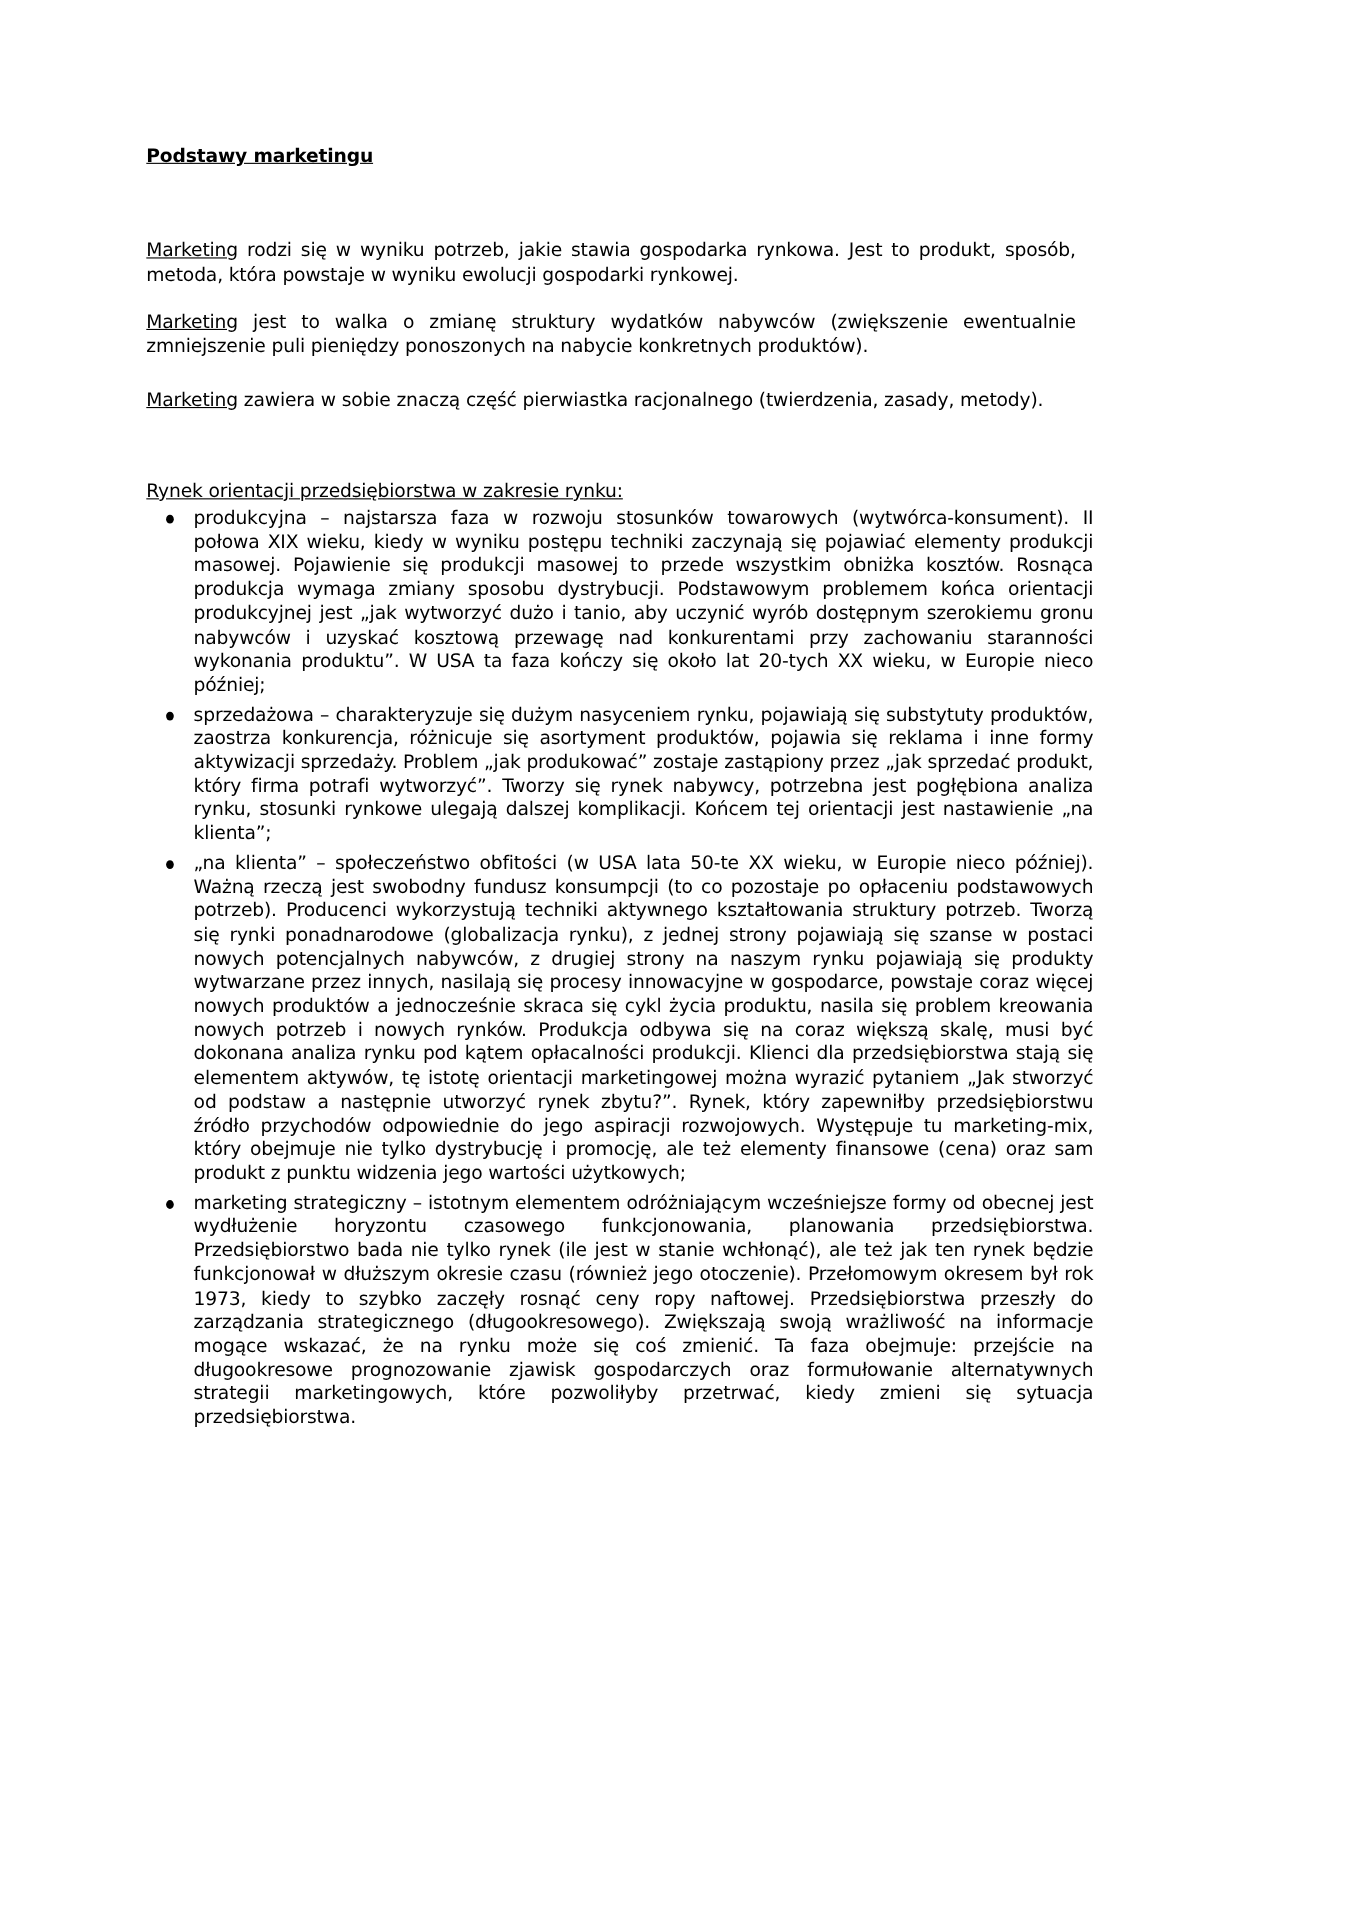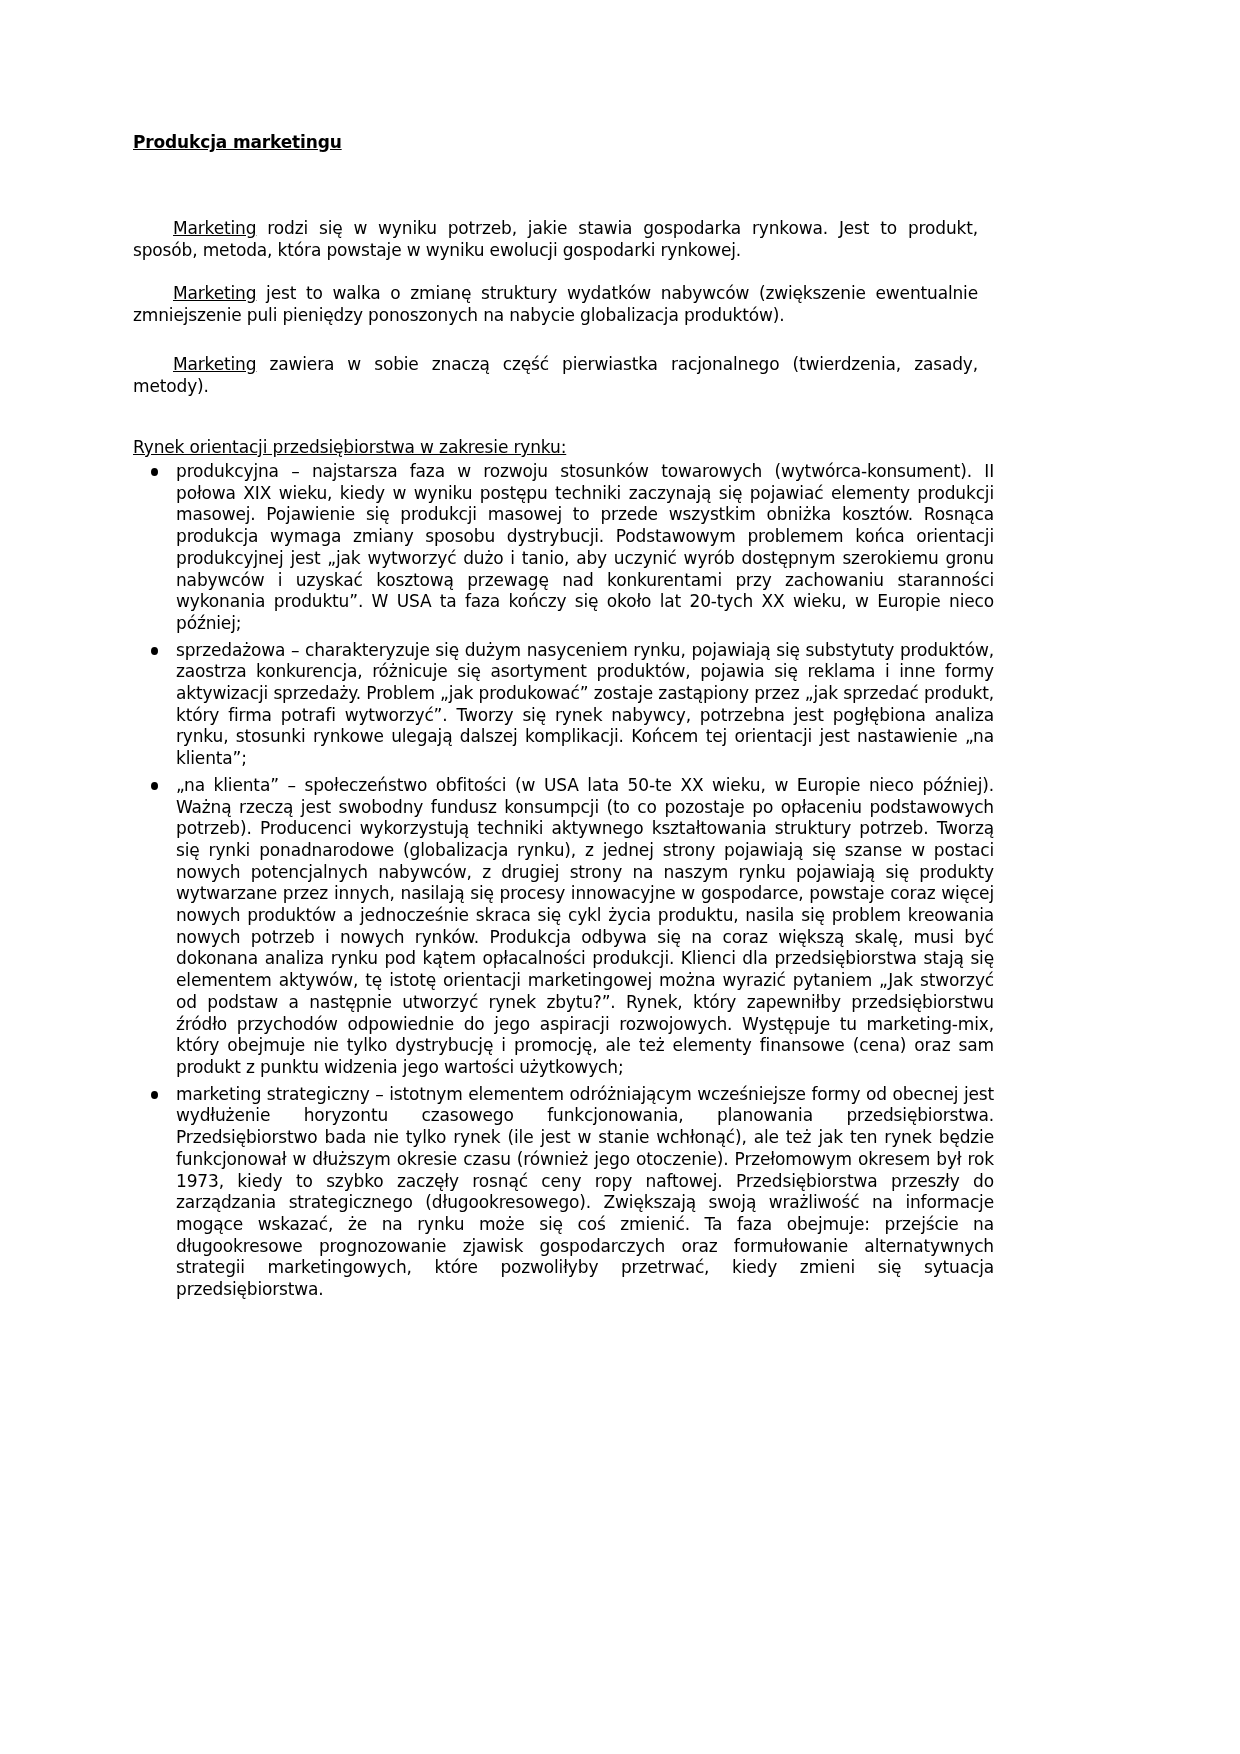--- a/index.html
+++ b/index.html
@@ -9,45 +9,45 @@
     font-family: "DejaVu Sans", sans-serif; font-size: 17px; line-height: 21.7px;
     color: #000; letter-spacing: -0.15px;
   }
   .title {
     position: absolute; top: 132px; left: 0;
     font-weight: bold; text-decoration: underline; font-size: 17px; margin: 0;
   }
   .para {
     position: absolute; left: 0; width: 845px; text-align: justify; margin: 0;
   }
-  .para .kw { text-decoration: underline; margin-left: 40px; }
+  .para .kw { text-decoration: underline; }
   .section-head {
     position: absolute; left: 0; top: 437px; text-decoration: underline; margin: 0;
   }
   ul.phases {
     position: absolute; left: 16px; top: 461px; width: 845px;
     list-style: none; margin: 0; padding: 0;
   }
   ul.phases li {
     position: relative; padding-left: 27px; text-align: justify; margin-bottom: 5px;
   }
   ul.phases li .bullet {
     position: absolute; left: 2px; top: 7px; width: 7px; height: 8px;
     border-radius: 50%; background: #000;
   }
 </style>
 </head>
 <body>
 
 <div class="page">
-  <h1 class="title">Produkcja marketingu</h1>
+  <h1 class="title">Podstawy marketingu</h1>
 
   <p class="para" style="top:218px"><span class="kw">Marketing</span><span> rodzi się w wyniku potrzeb, jakie stawia gospodarka rynkowa. Jest to produkt, sposób, metoda, która powstaje w wyniku ewolucji gospodarki rynkowej.</span></p>
 
-  <p class="para" style="top:283px"><span class="kw">Marketing</span><span> jest to walka o zmianę struktury wydatków nabywców (zwiększenie ewentualnie zmniejszenie puli pieniędzy ponoszonych na nabycie globalizacja produktów).</span></p>
+  <p class="para" style="top:283px"><span class="kw">Marketing</span><span> jest to walka o zmianę struktury wydatków nabywców (zwiększenie ewentualnie zmniejszenie puli pieniędzy ponoszonych na nabycie konkretnych produktów).</span></p>
 
   <p class="para" style="top:354px"><span class="kw">Marketing</span><span> zawiera w sobie znaczą część pierwiastka racjonalnego (twierdzenia, zasady, metody).</span></p>
 
   <p class="section-head">Rynek orientacji przedsiębiorstwa w zakresie rynku:</p>
 
   <ul class="phases">
     <li>
       <span class="bullet"></span>
       <span>produkcyjna – najstarsza faza w rozwoju stosunków towarowych (wytwórca-konsument). II połowa XIX wieku, kiedy w wyniku postępu techniki zaczynają się pojawiać elementy produkcji masowej. Pojawienie się produkcji masowej to przede wszystkim obniżka kosztów. Rosnąca produkcja wymaga zmiany sposobu dystrybucji. Podstawowym problemem końca orientacji produkcyjnej jest „jak wytworzyć dużo i tanio, aby uczynić wyrób dostępnym szerokiemu gronu nabywców i uzyskać kosztową przewagę nad konkurentami przy zachowaniu staranności wykonania produktu”. W USA ta faza kończy się około lat 20-tych XX wieku, w Europie nieco później;</span>
     </li>

